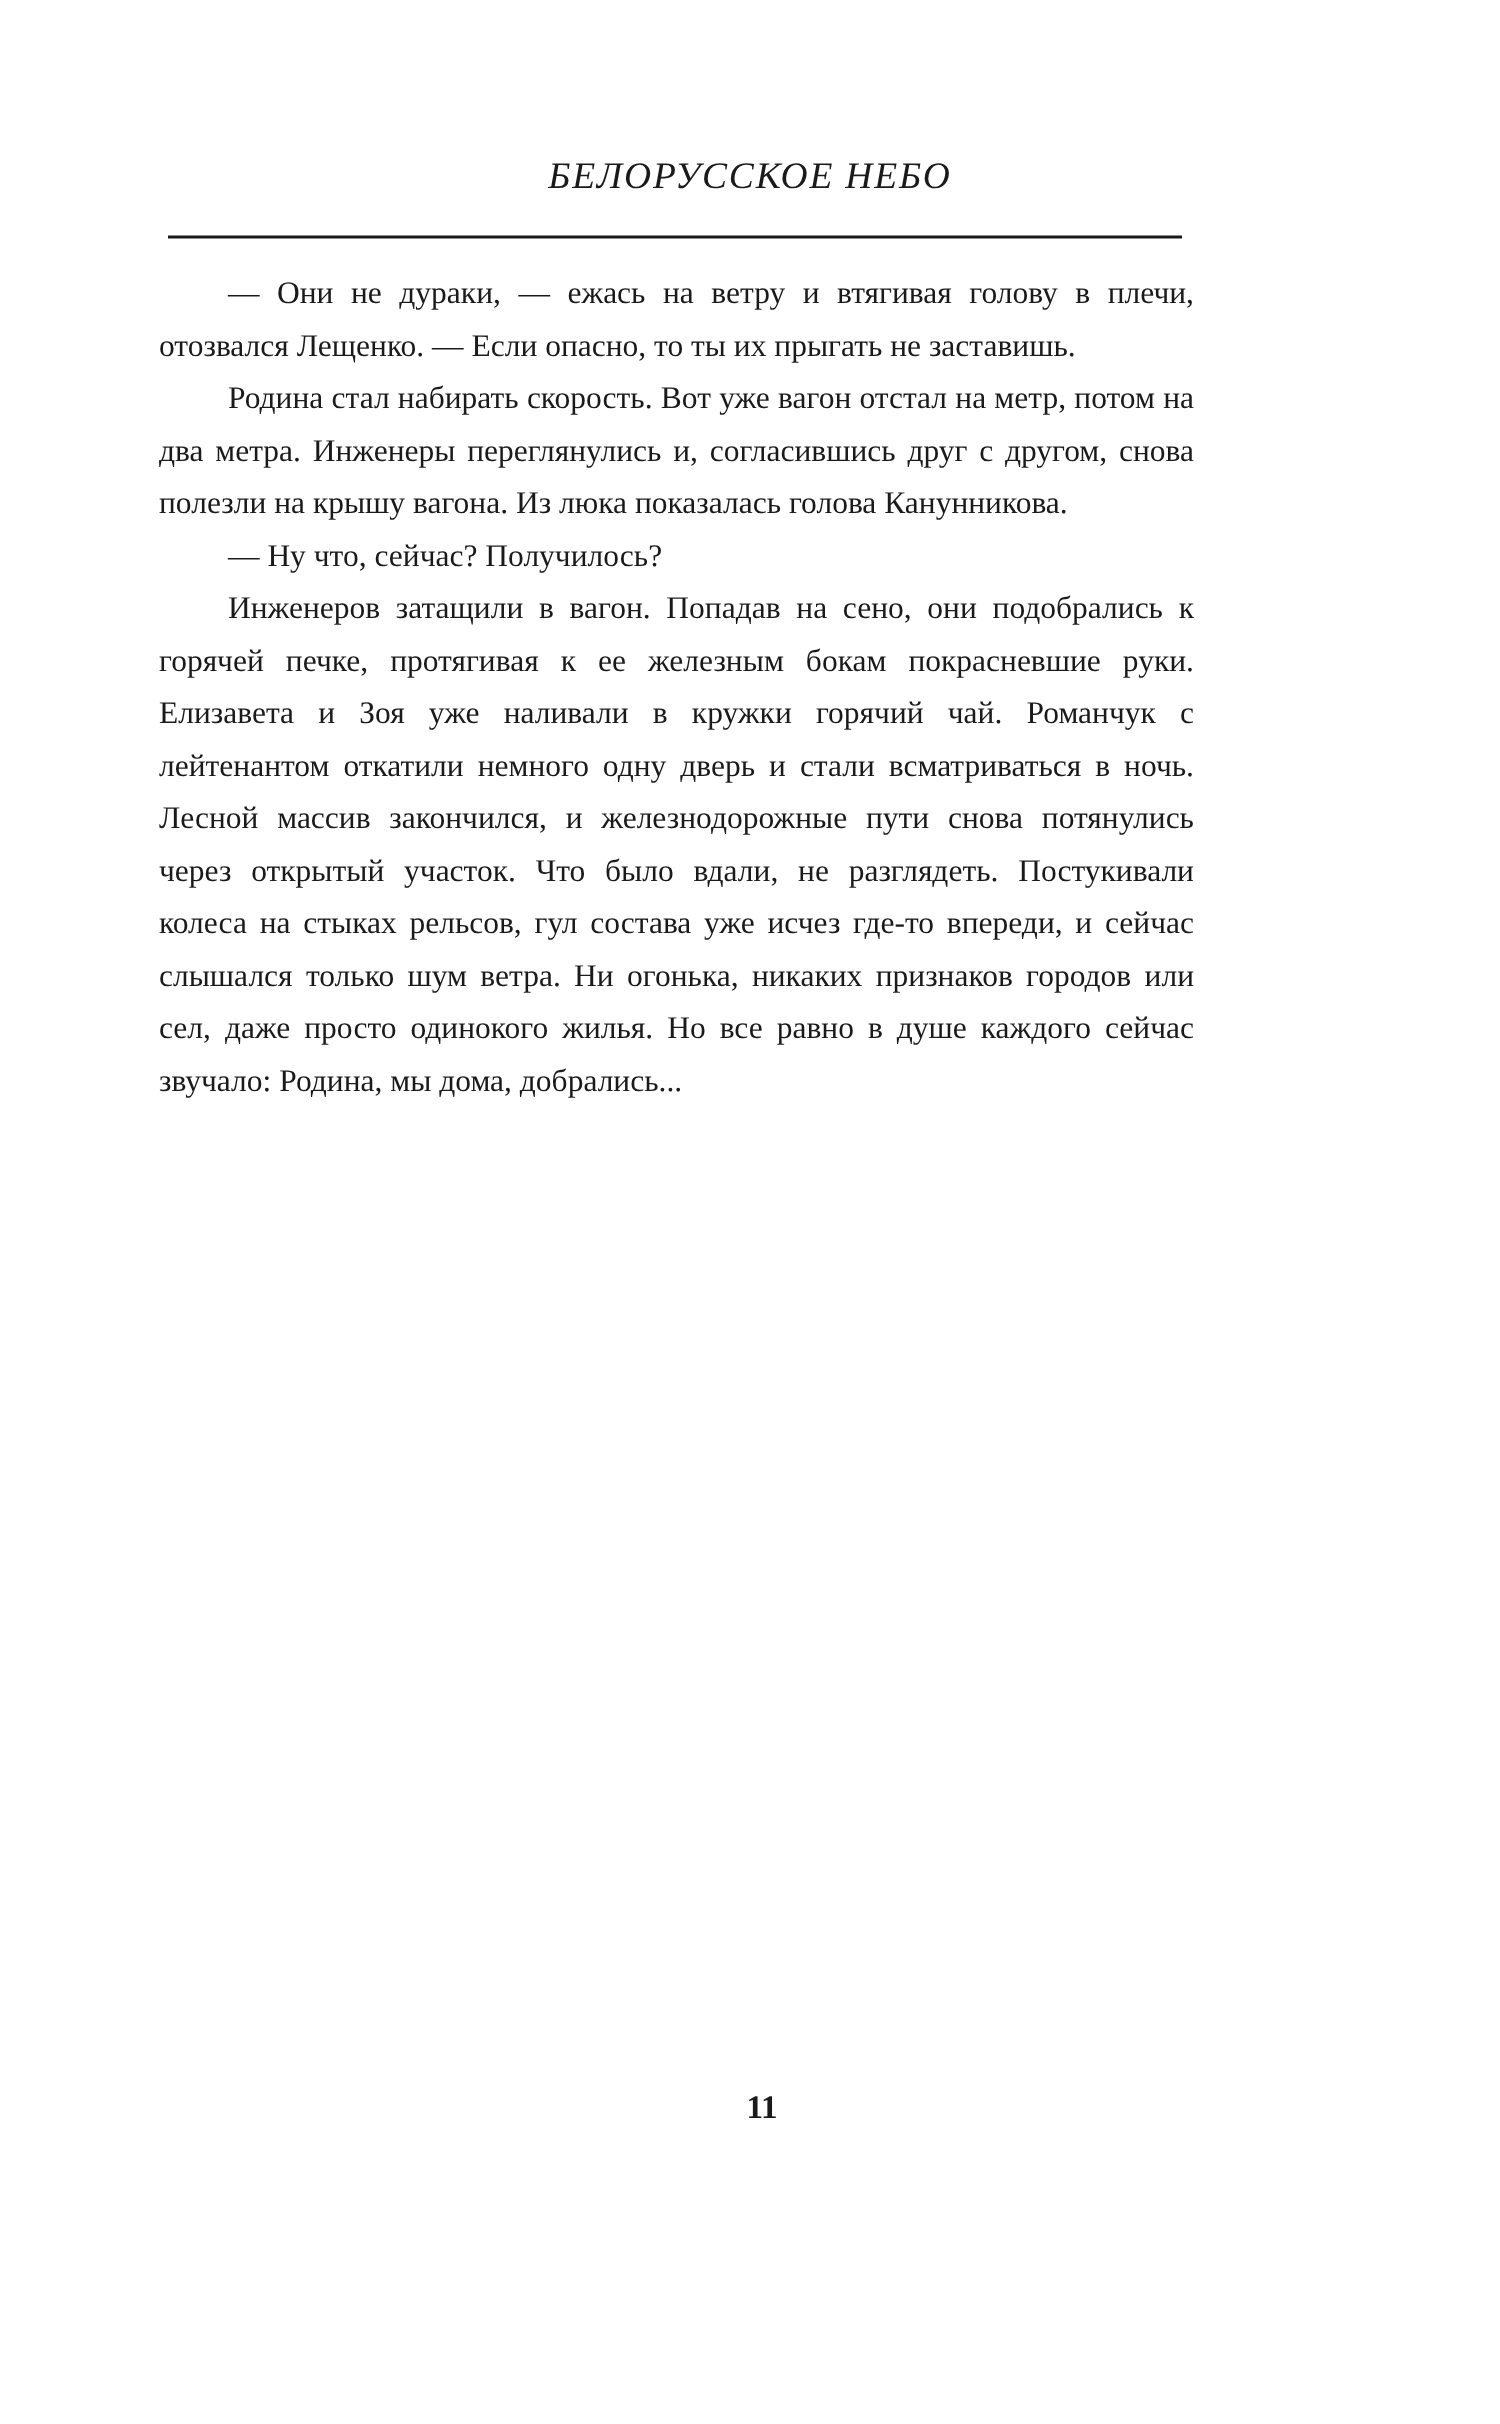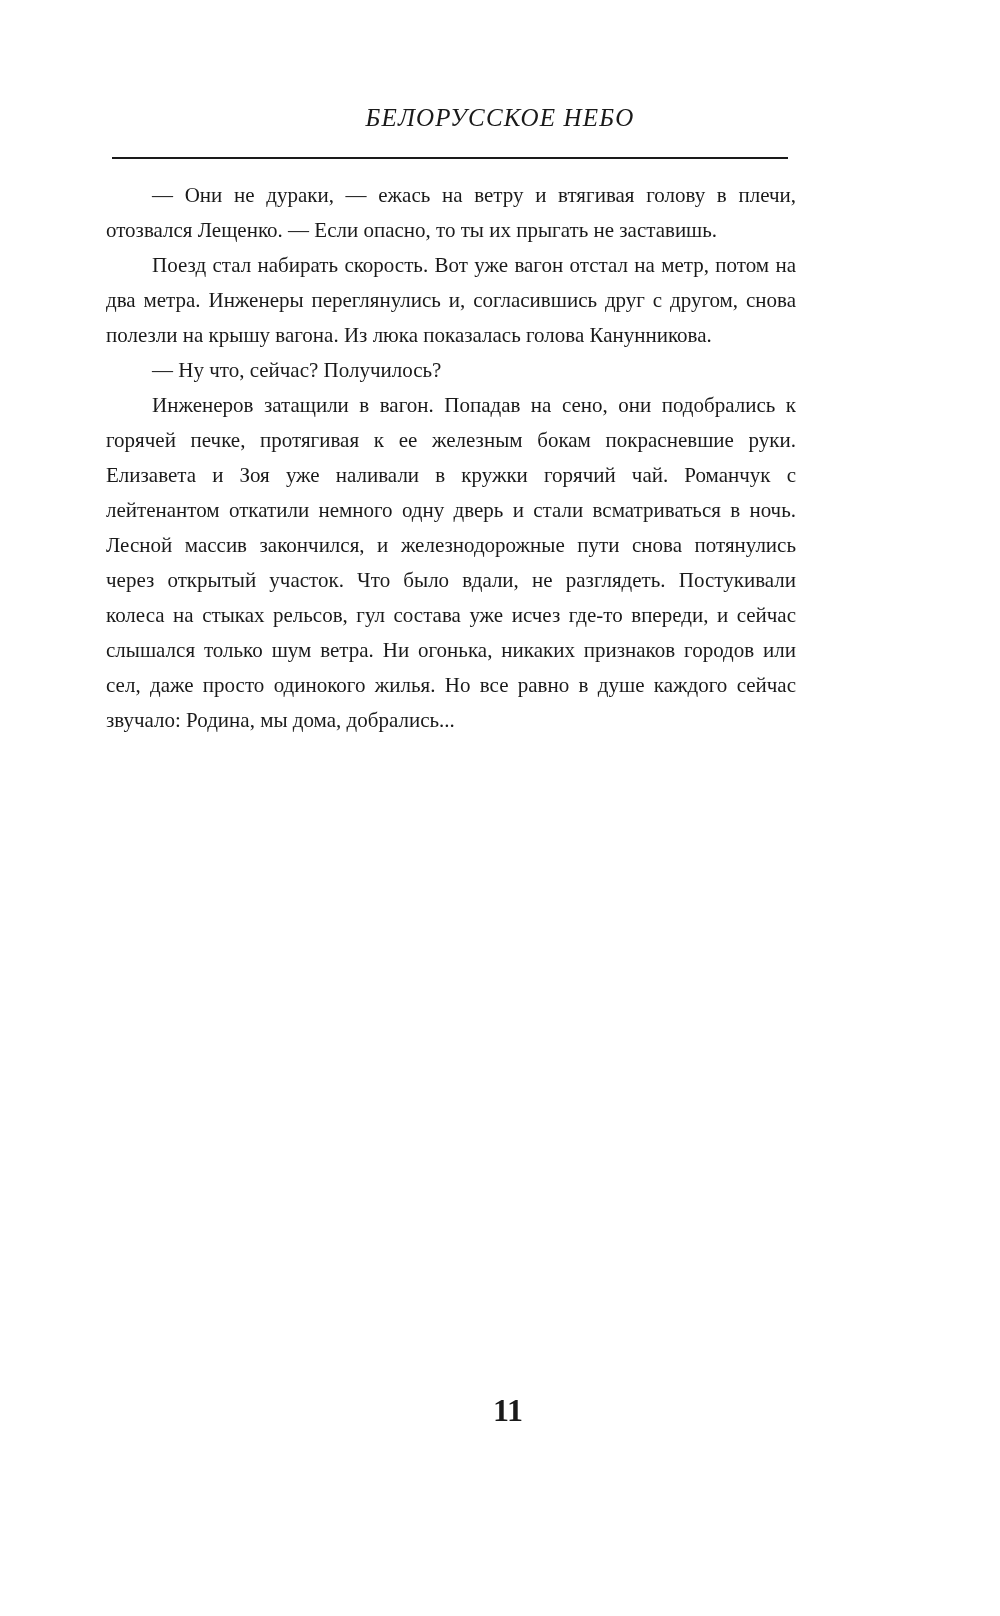--- a/index.html
+++ b/index.html
@@ -56,36 +56,36 @@
   .body-text p {
     margin: 0;
     text-indent: 46px;
   }
   .folio {
     position: absolute;
     left: 16px;
     right: 0;
     top: 1392px;
     text-align: center;
-    font-size: 32px;
+    font-size: 22px;
     font-weight: bold;
     font-family: "Liberation Serif", "DejaVu Serif", serif;
   }
 </style>
 </head>
 <body>
 
 <div class="page">
 
   <div class="running-head">БЕЛОРУССКОЕ НЕБО</div>
 
   <div class="head-rule"></div>
 
   <div class="body-text">
     <p>— Они не дураки, — ежась на ветру и втяги­вая голову в плечи, отозвался Лещенко. — Если опасно, то ты их прыгать не заставишь.</p>
-    <p>Поезд стал набирать скорость. Вот уже вагон отстал на метр, потом на два метра. Инженеры переглянулись и, согласившись друг с другом, снова полезли на крышу вагона. Из люка пока­залась голова Канунникова.</p>
+    <p>Родина стал набирать скорость. Вот уже вагон отстал на метр, потом на два метра. Инженеры переглянулись и, согласившись друг с другом, снова полезли на крышу вагона. Из люка пока­залась голова Канунникова.</p>
     <p>— Ну что, сейчас? Получилось?</p>
     <p>Инженеров затащили в вагон. Попадав на се­но, они подобрались к горячей печке, протяги­вая к ее железным бокам покрасневшие руки. Елизавета и Зоя уже наливали в кружки горячий чай. Романчук с лейтенантом откатили немного одну дверь и стали всматриваться в ночь. Лесной массив закончился, и железнодорожные пути снова потянулись через открытый участок. Что было вдали, не разглядеть. Постукивали колеса на стыках рельсов, гул состава уже исчез где-то впереди, и сейчас слышался только шум ветра. Ни огонька, никаких признаков городов или сел, даже просто одинокого жилья. Но все равно в ду­ше каждого сейчас звучало: Родина, мы дома, до­брались...</p>
   </div>
 
   <div class="folio">11</div>
 
 </div>
 
 </body></html>

